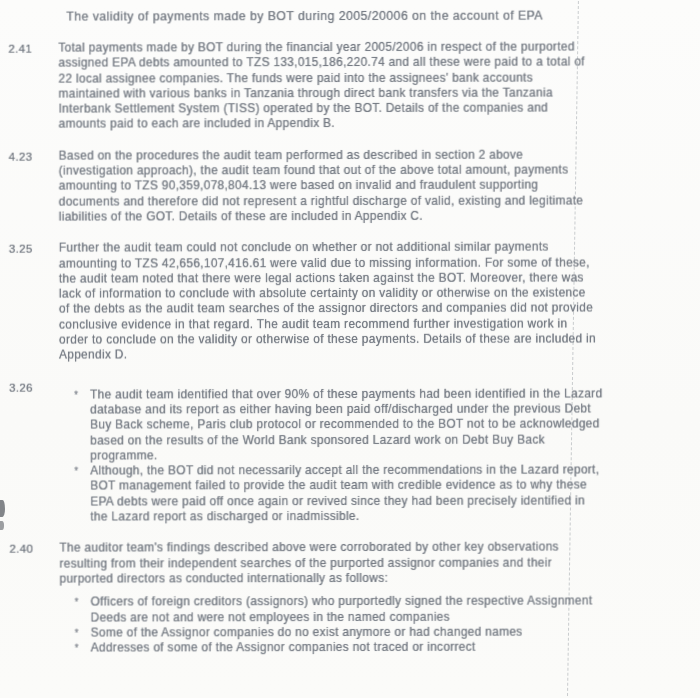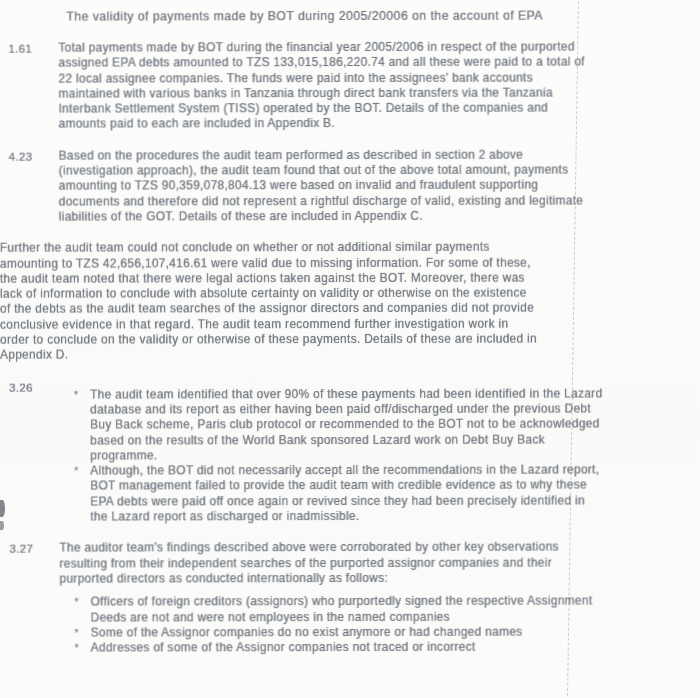--- a/index.html
+++ b/index.html
@@ -80,21 +80,21 @@
   }
 </style>
 </head>
 <body>
 
 <div class="page">
   <div class="content">
     <div class="heading">The validity of payments made by BOT during 2005/20006 on the account of EPA</div>
     <div id="paragraphs">
   <div class="para">
-    <div class="para-num">1.61</div>
+    <div class="para-num">2.41</div>
     <div class="para-body">
       <div class="para-lines">
               <div class="line">Total payments made by BOT during the financial year 2005/2006 in respect of the purported</div>
               <div class="line">assigned EPA debts amounted to TZS 133,015,186,220.74 and all these were paid to a total of</div>
               <div class="line">22 local assignee companies. The funds were paid into the assignees' bank accounts</div>
               <div class="line">maintained with various banks in Tanzania through direct bank transfers via the Tanzania</div>
               <div class="line">Interbank Settlement System (TISS) operated by the BOT. Details of the companies and</div>
               <div class="line">amounts paid to each are included in Appendix B.</div>
             </div>
 
@@ -109,20 +109,21 @@
               <div class="line">(investigation approach), the audit team found that out of the above total amount, payments</div>
               <div class="line">amounting to TZS 90,359,078,804.13 were based on invalid and fraudulent supporting</div>
               <div class="line">documents and therefore did not represent a rightful discharge of valid, existing and legitimate</div>
               <div class="line">liabilities of the GOT. Details of these are included in Appendix C.</div>
             </div>
 
     </div>
   </div>
 
   <div class="para">
+    <div class="para-num">3.25</div>
     <div class="para-body">
       <div class="para-lines">
               <div class="line">Further the audit team could not conclude on whether or not additional similar payments</div>
               <div class="line">amounting to TZS 42,656,107,416.61 were valid due to missing information. For some of these,</div>
               <div class="line">the audit team noted that there were legal actions taken against the BOT. Moreover, there was</div>
               <div class="line">lack of information to conclude with absolute certainty on validity or otherwise on the existence</div>
               <div class="line">of the debts as the audit team searches of the assignor directors and companies did not provide</div>
               <div class="line">conclusive evidence in that regard. The audit team recommend further investigation work in</div>
               <div class="line">order to conclude on the validity or otherwise of these payments. Details of these are included in</div>
               <div class="line">Appendix D.</div>
@@ -152,21 +153,21 @@
                   <div class="line">BOT management failed to provide the audit team with credible evidence as to why these</div>
                   <div class="line">EPA debts were paid off once again or revived since they had been precisely identified in</div>
                   <div class="line">the Lazard report as discharged or inadmissible.</div>
                 </div>
               </div>
             </div>
     </div>
   </div>
 
   <div class="para">
-    <div class="para-num">3.27</div>
+    <div class="para-num">2.40</div>
     <div class="para-body">
       <div class="para-lines">
               <div class="line">The auditor team's findings described above were corroborated by other key observations</div>
               <div class="line">resulting from their independent searches of the purported assignor companies and their</div>
               <div class="line">purported directors as conducted internationally as follows:</div>
             </div>
       <div class="bullets">
               <div class="bullet">
                 <div class="bullet-marker">*</div>
                 <div class="bullet-body">

